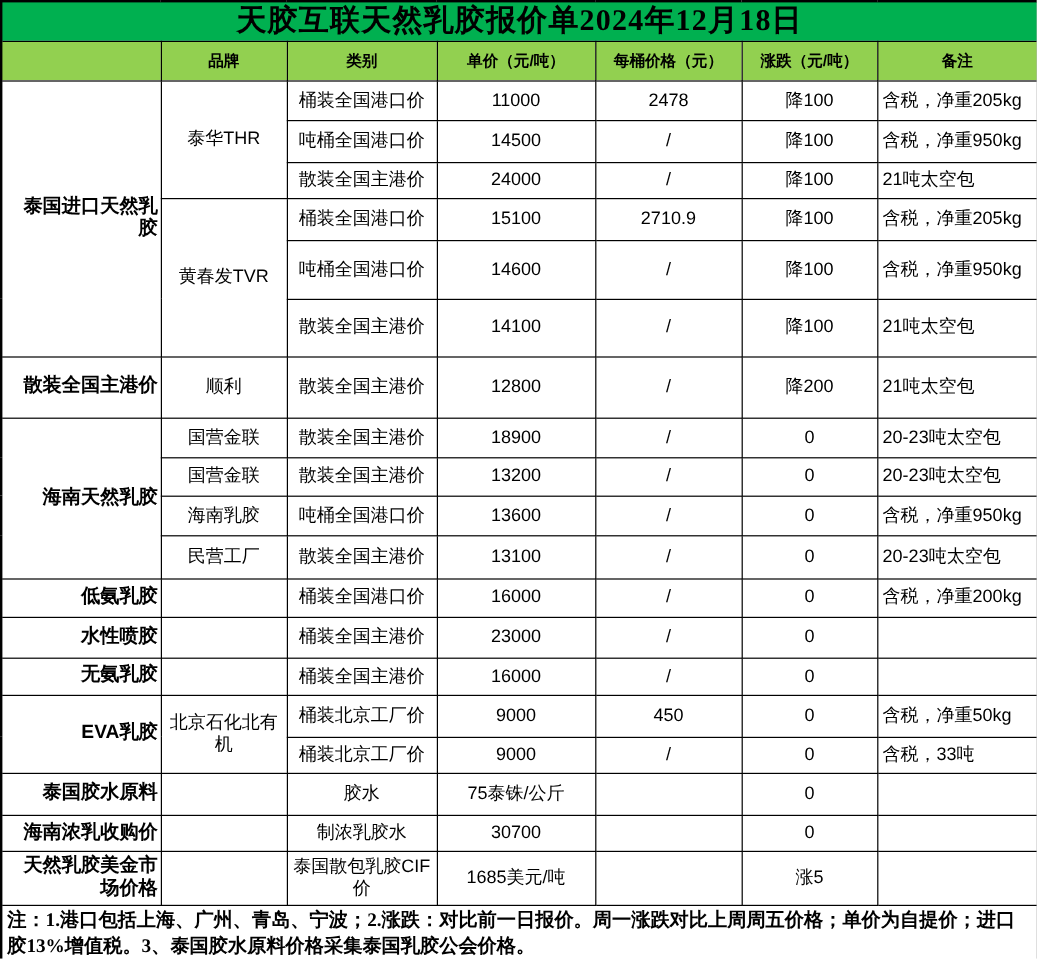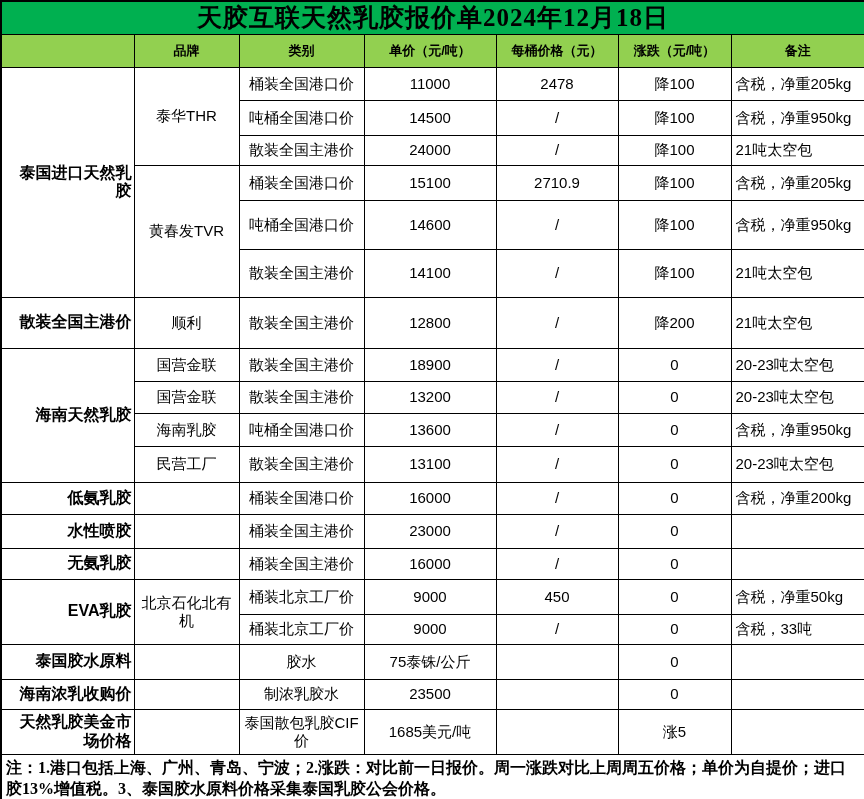--- a/index.html
+++ b/index.html
@@ -187,21 +187,21 @@
     <td class="center">胶水</td>
     <td class="center">75泰铢/公斤</td>
     <td class="center"></td>
     <td class="center">0</td>
     <td class="remark"></td>
   </tr>
   <tr style="height:30px">
     <td class="group">海南浓乳收购价</td>
     <td class="center"></td>
     <td class="center">制浓乳胶水</td>
-    <td class="center">23500</td>
+    <td class="center">30700</td>
     <td class="center"></td>
     <td class="center">0</td>
     <td class="remark"></td>
   </tr>
   <tr style="height:45px">
     <td class="group">天然乳胶美金市场价格</td>
     <td class="center"></td>
     <td class="center">泰国散包乳胶CIF价</td>
     <td class="center">1685美元/吨</td>
     <td class="center"></td>

